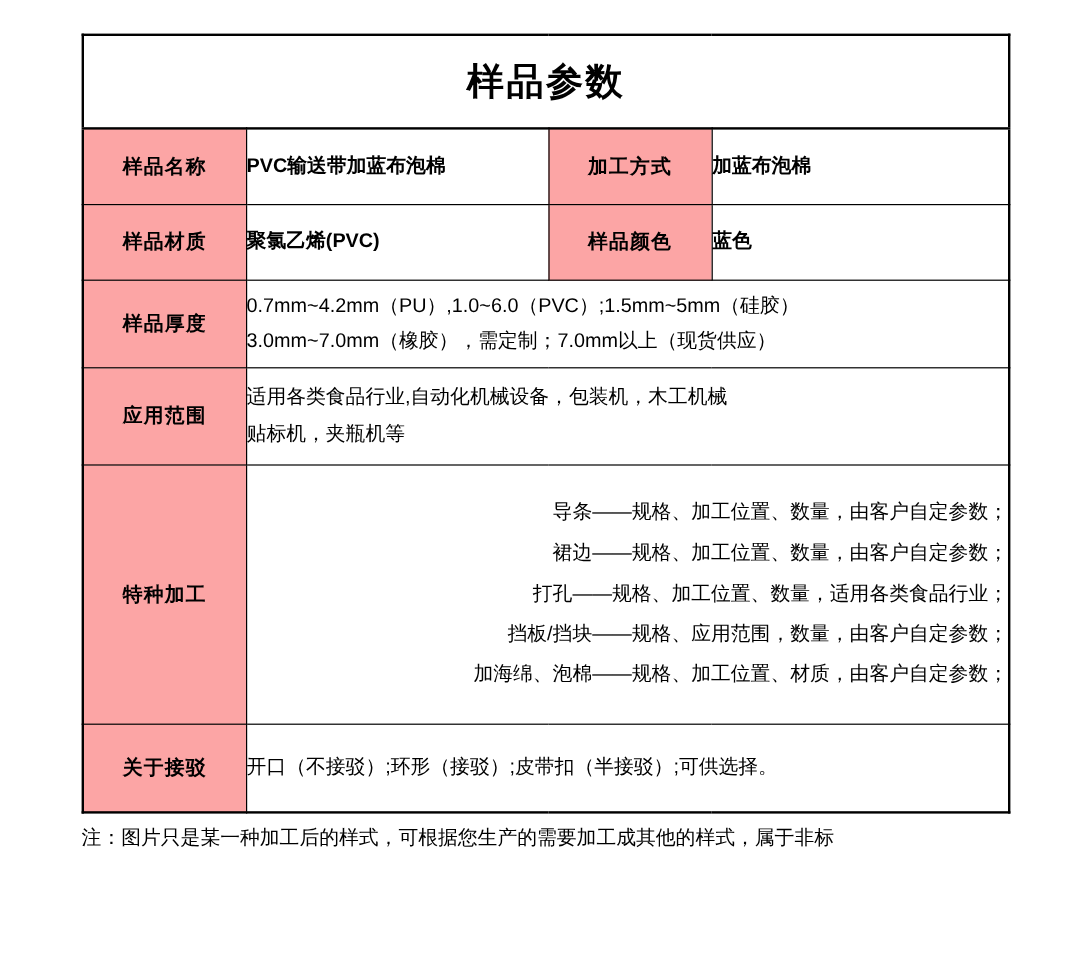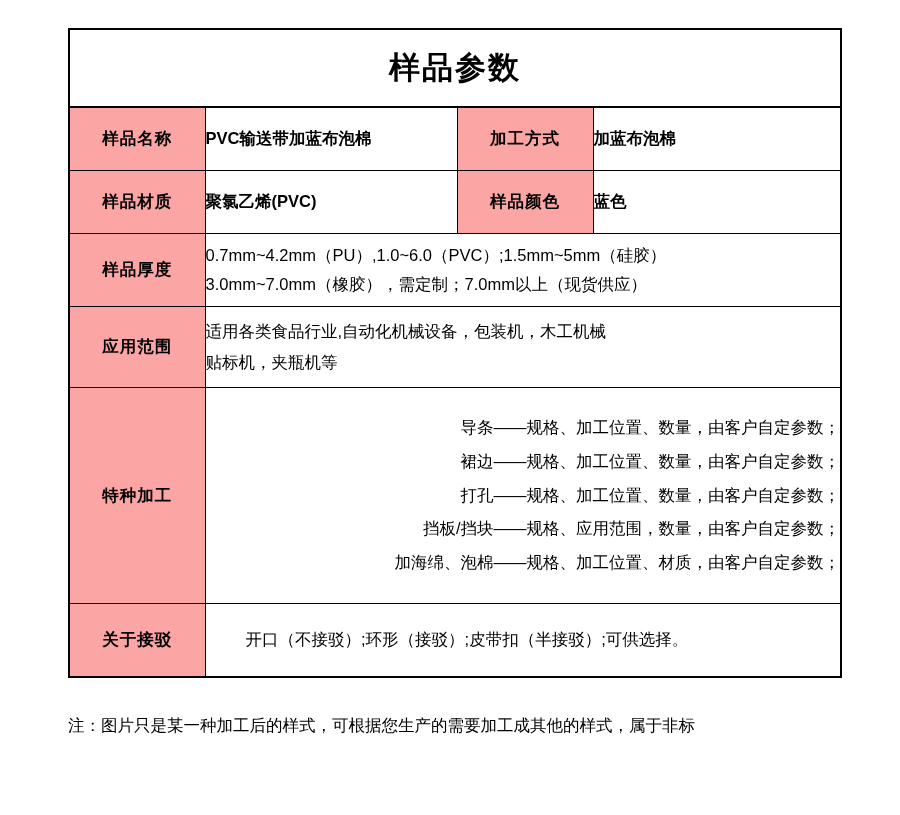--- a/index.html
+++ b/index.html
@@ -49,21 +49,20 @@
     width: 136px;
   }
   .val {
     font-size: 16.5px;
     font-weight: bold;
     padding: 10px 14px;
     line-height: 1.55;
   }
   .val.normal {
     font-weight: normal;
-    padding-left: 40px;
   }
   .row-name td { height: 62px; }
   .row-material td { height: 62px; }
   .row-thickness td { height: 72px; }
   .row-apply td { height: 80px; }
   .row-special td { height: 215px; }
   .row-joint td { height: 72px; }
   .val .line {
     display: block;
     white-space: nowrap;
@@ -76,21 +75,21 @@
   }
   .val.apply .line {
     line-height: 1.85;
     font-weight: normal;
   }
   .val.thickness .line {
     line-height: 1.75;
     font-weight: normal;
   }
   .note {
-    margin-top: 31px;
+    margin-top: 4px;
     width: 772px;
     font-size: 16.5px;
     line-height: 1.95;
     color: #000;
   }
   .note .line { display: block; }
 </style>
 </head>
 <body>
 
@@ -136,21 +135,21 @@
           <span class="line">适用各类食品行业,自动化机械设备，包装机，木工机械</span>
           <span class="line">贴标机，夹瓶机等</span>
         </td>
       </tr>
 
       <tr class="row-special">
         <td class="lbl">特种加工</td>
         <td class="val special" colspan="3">
           <span class="line">导条——规格、加工位置、数量，由客户自定参数；</span>
           <span class="line">裙边——规格、加工位置、数量，由客户自定参数；</span>
-          <span class="line">打孔——规格、加工位置、数量，由客户自定参数；</span>
+          <span class="line">打孔——规格、加工位置、数量，适用各类食品行业；</span>
           <span class="line">挡板/挡块——规格、应用范围，数量，由客户自定参数；</span>
           <span class="line">加海绵、泡棉——规格、加工位置、材质，由客户自定参数；</span>
         </td>
       </tr>
 
       <tr class="row-joint">
         <td class="lbl">关于接驳</td>
         <td class="val normal" colspan="3">开口（不接驳）;环形（接驳）;皮带扣（半接驳）;可供选择。</td>
       </tr>
     </tbody>

